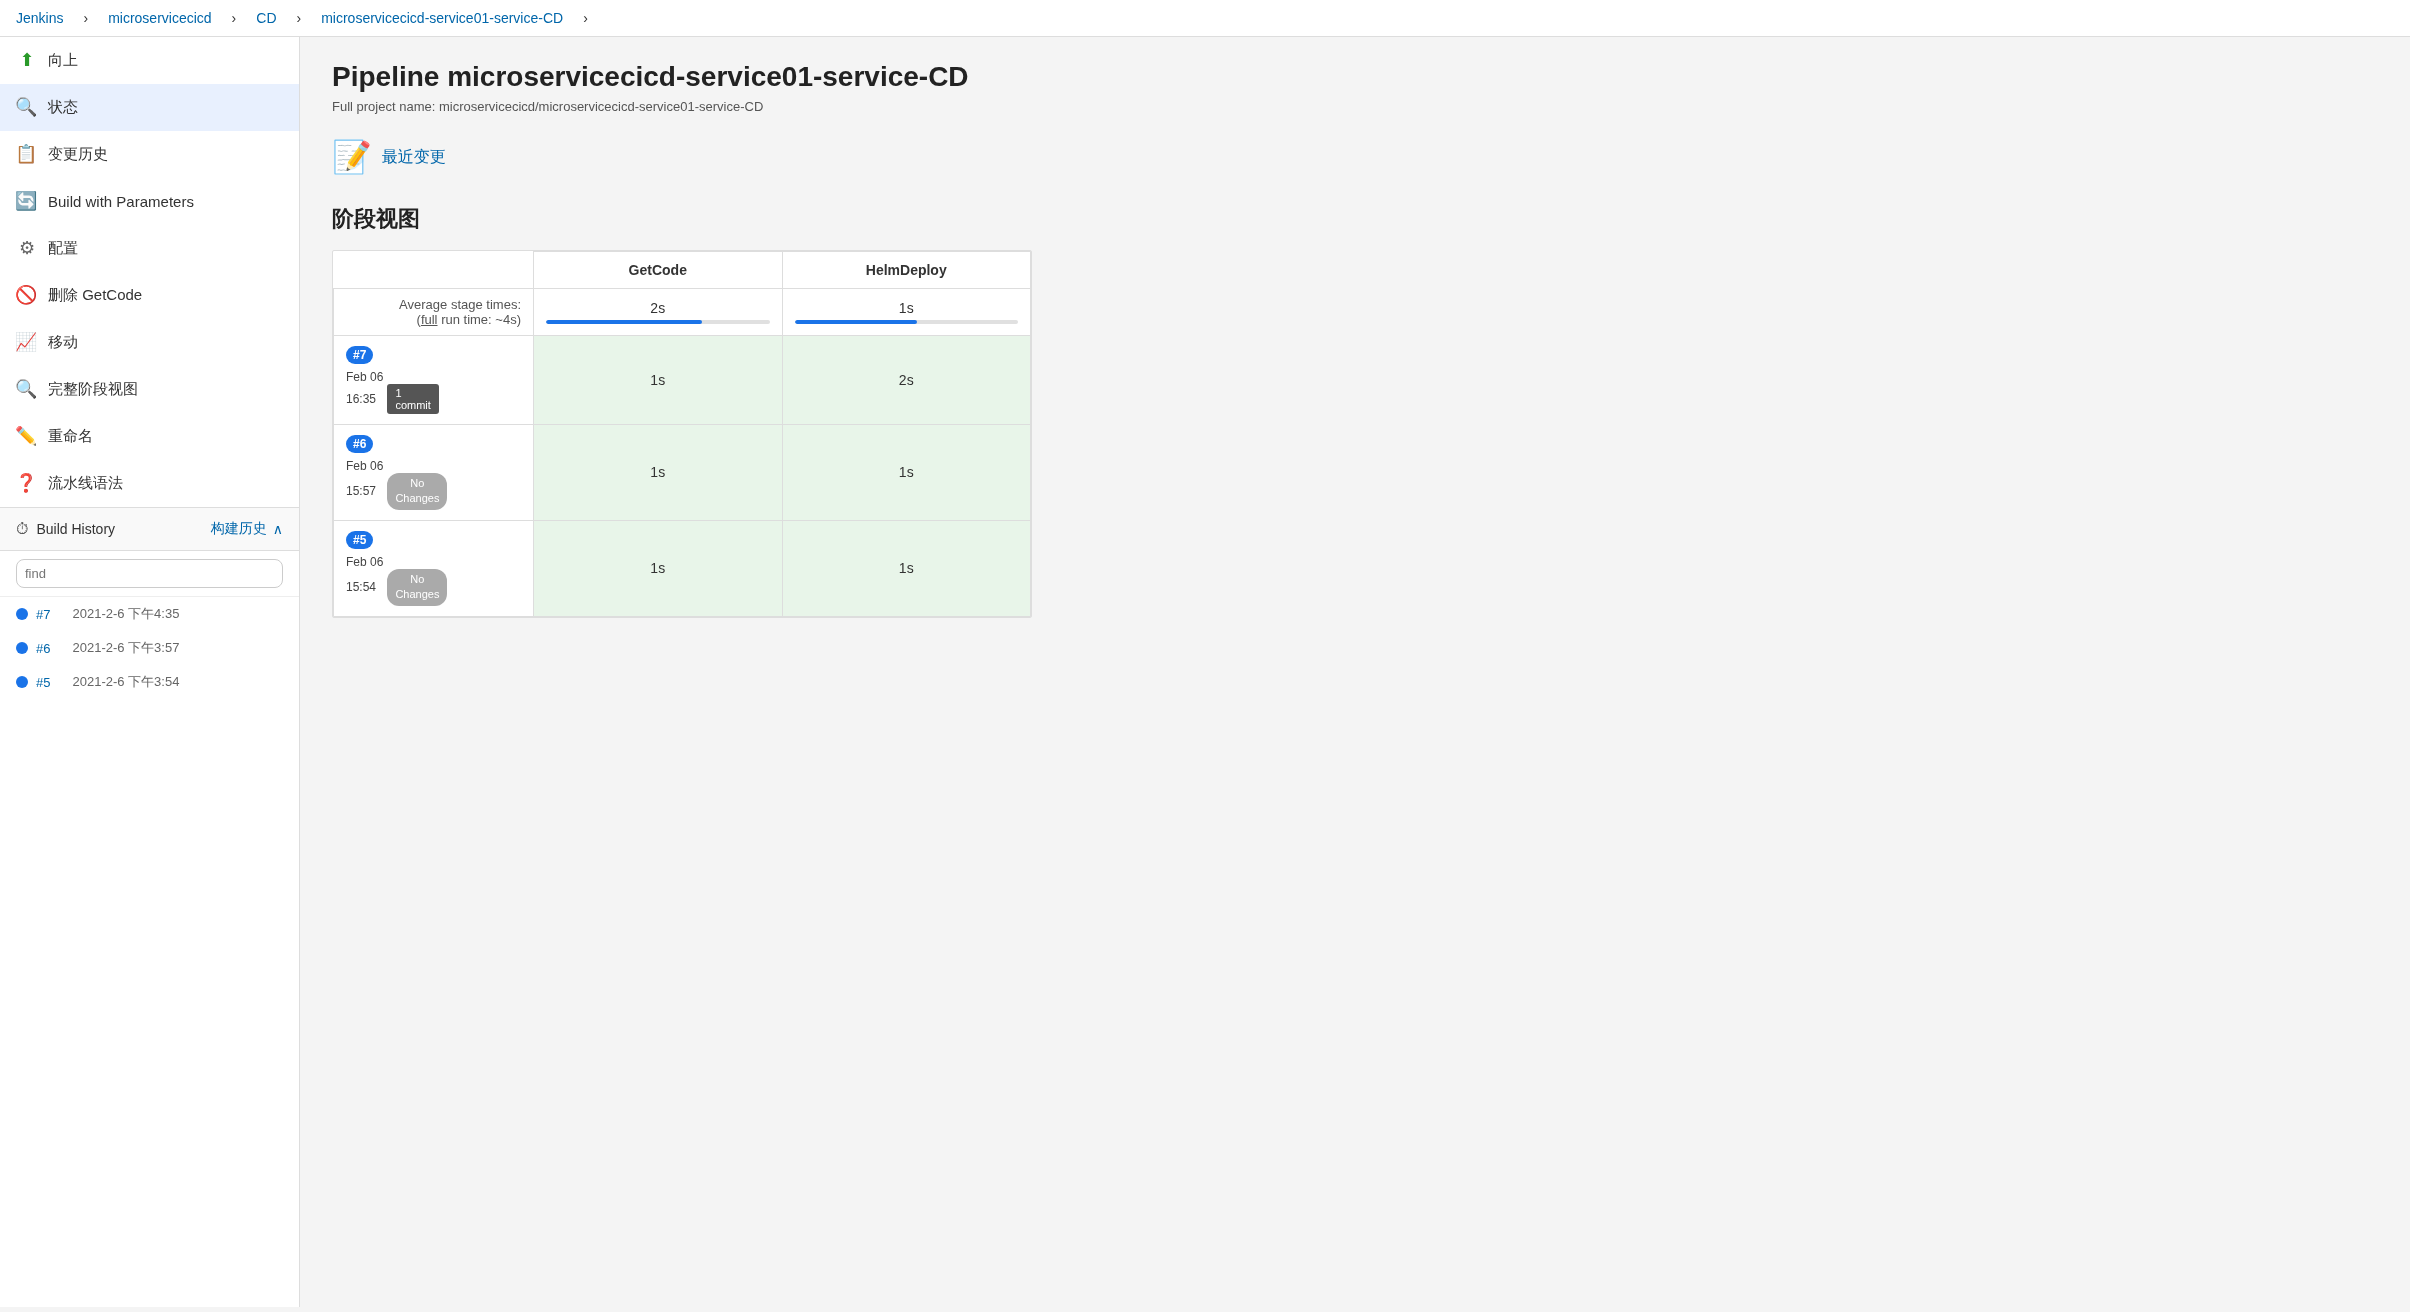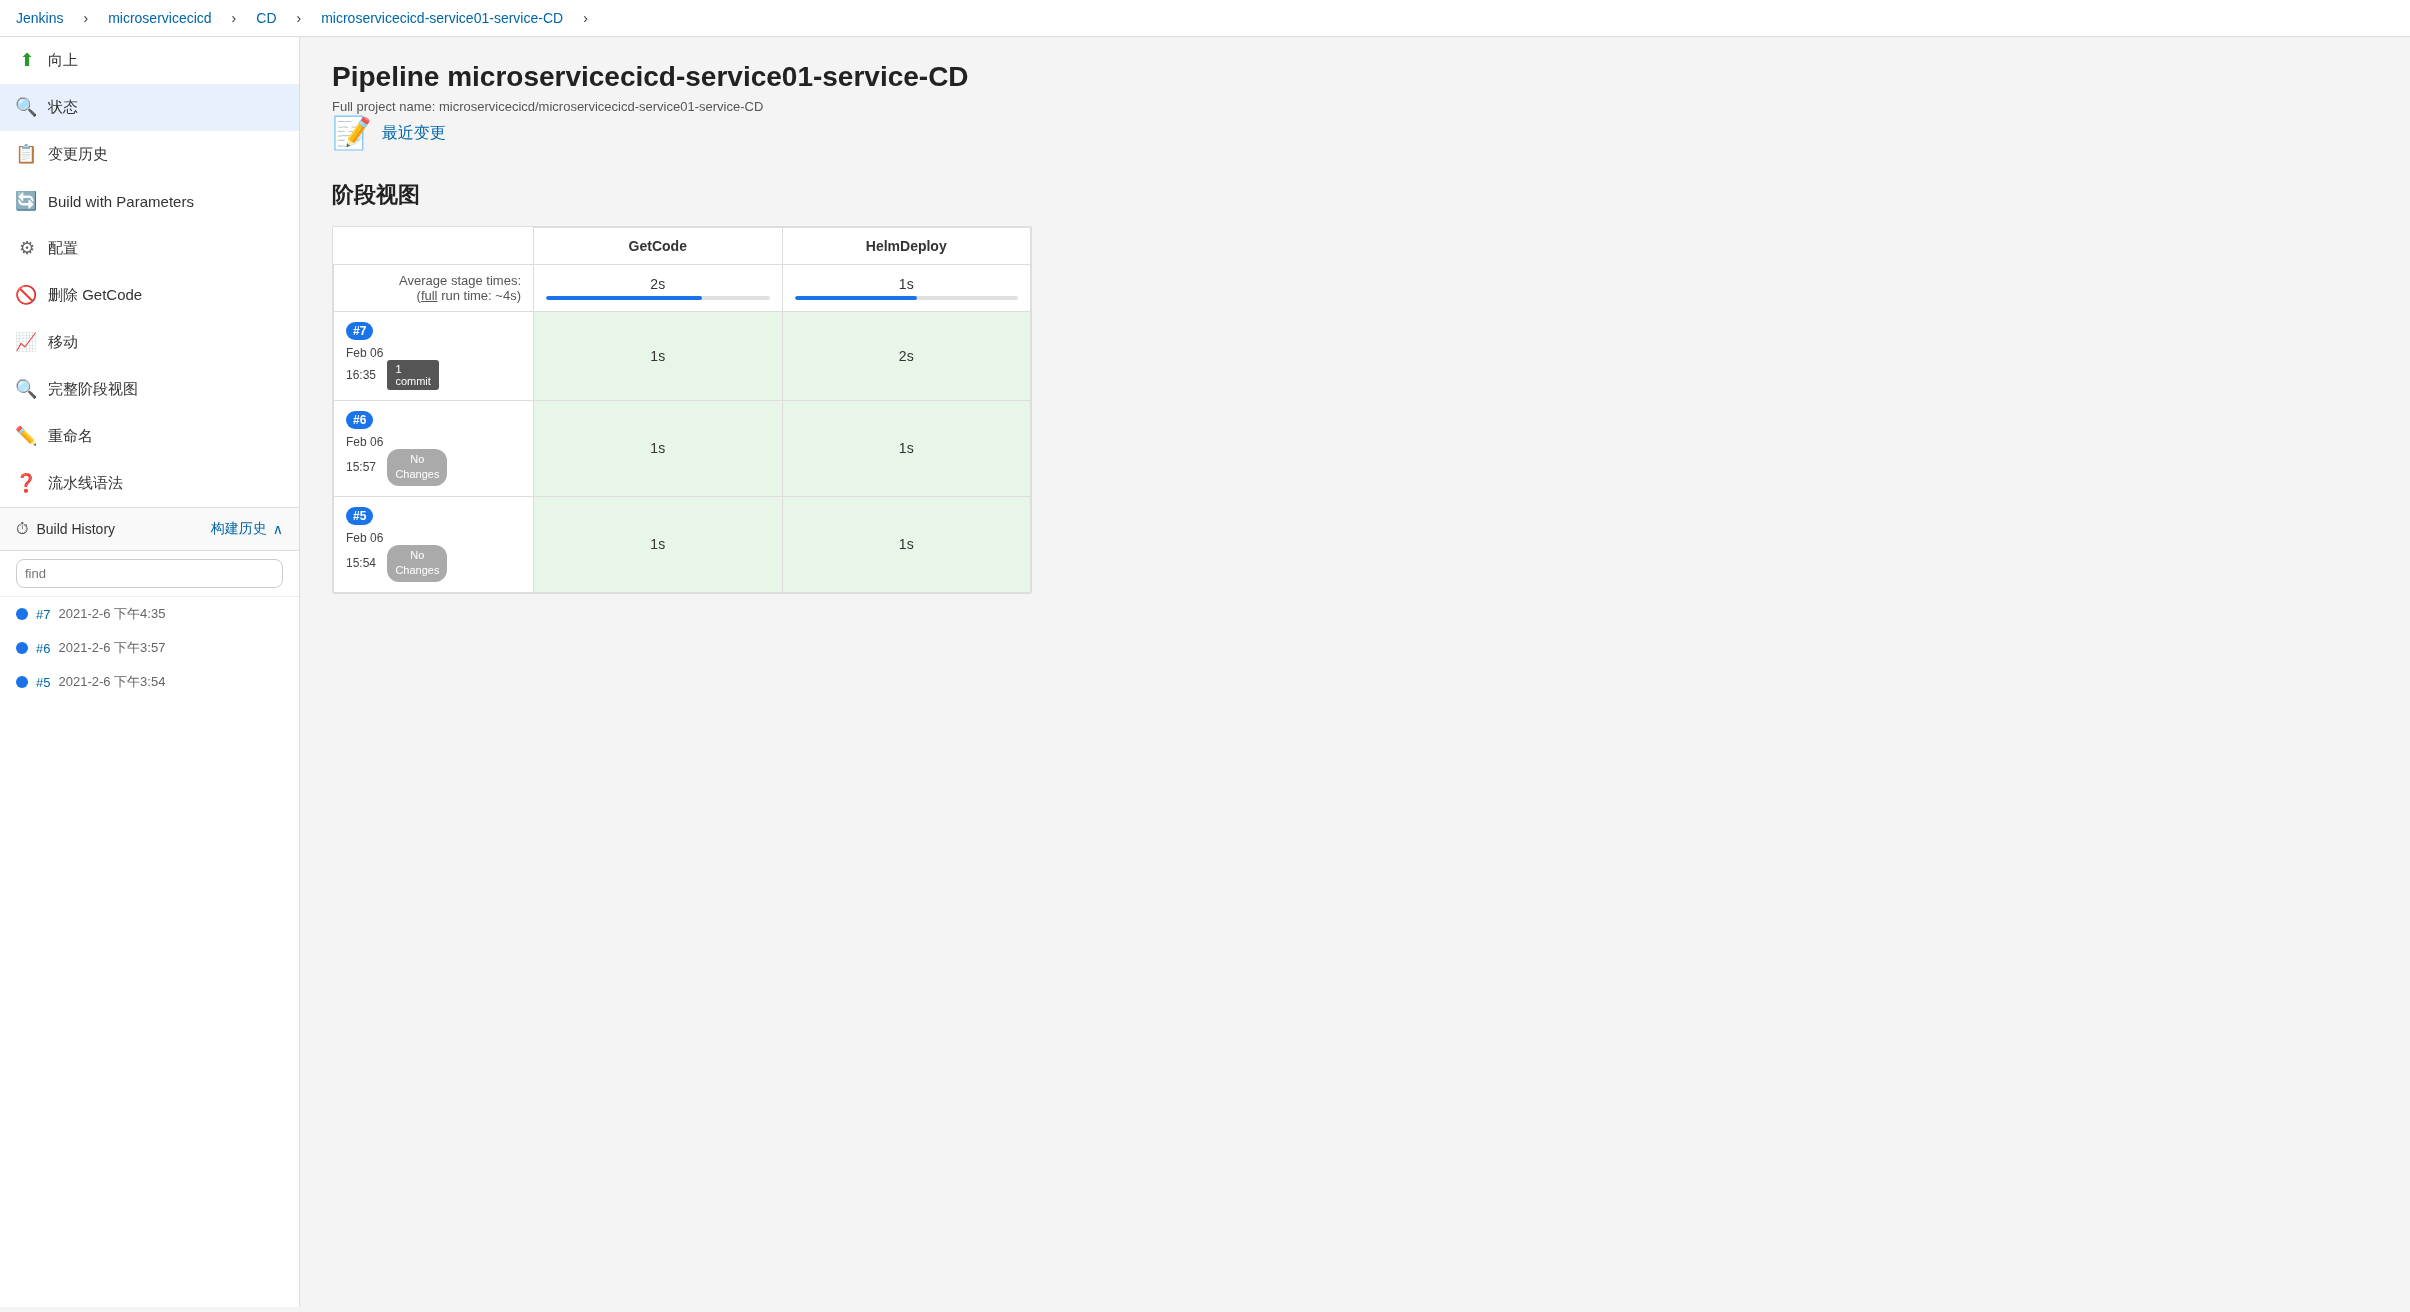--- a/index.html
+++ b/index.html
@@ -113,39 +113,40 @@
       border-radius: 50%;
       background: #1a73e8;
       flex-shrink: 0;
     }
     .build-list-item a {
       color: #0066aa;
       text-decoration: none;
     }
     .build-list-item .build-date {
       color: #666;
-      margin-left: 0;
+      margin-left: 14px;
     }
 
     
     .main {
       flex: 1;
       padding: 24px 32px;
       background: #f4f4f4;
       overflow-y: auto;
     }
     .page-title {
       font-size: 28px;
       font-weight: bold;
       color: #222;
       margin-bottom: 6px;
     }
     .page-subtitle {
       font-size: 13px;
       color: #555;
+      margin-bottom: 24px;
     }
 
     
     .recent-changes {
       display: flex;
       align-items: center;
       gap: 10px;
       margin-bottom: 28px;
     }
     .recent-changes-icon {

